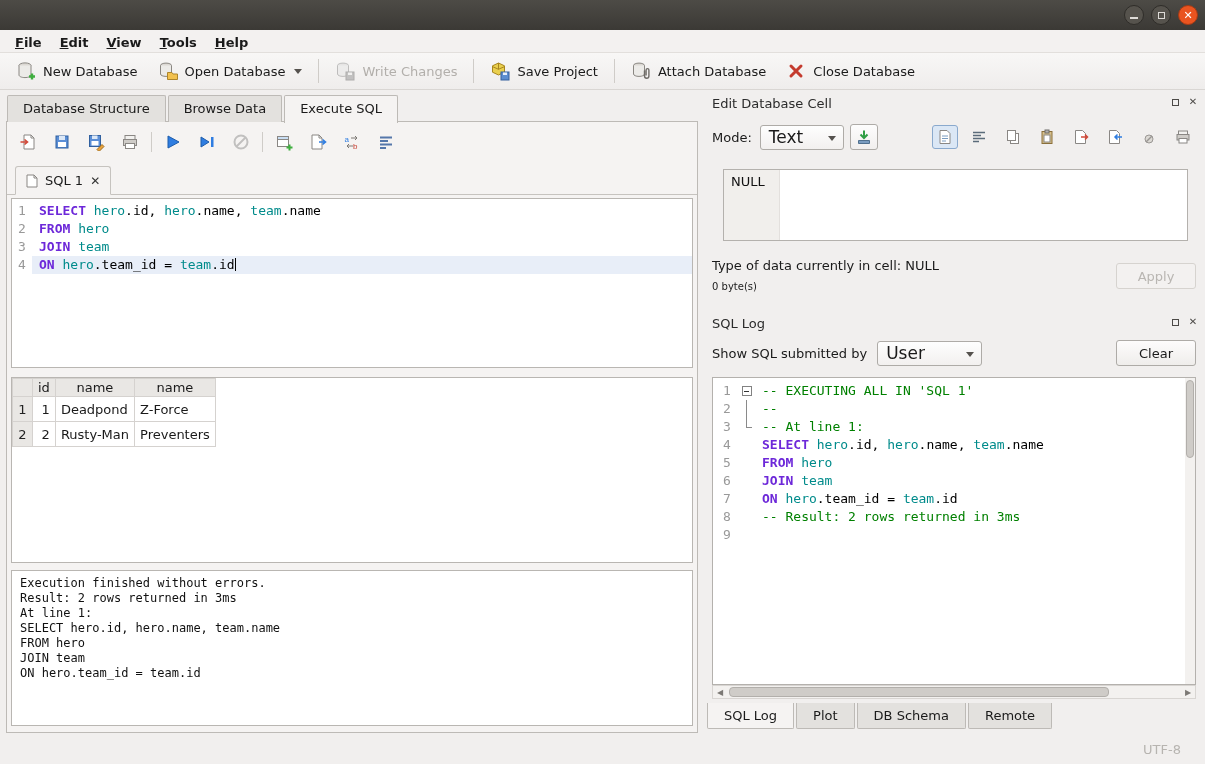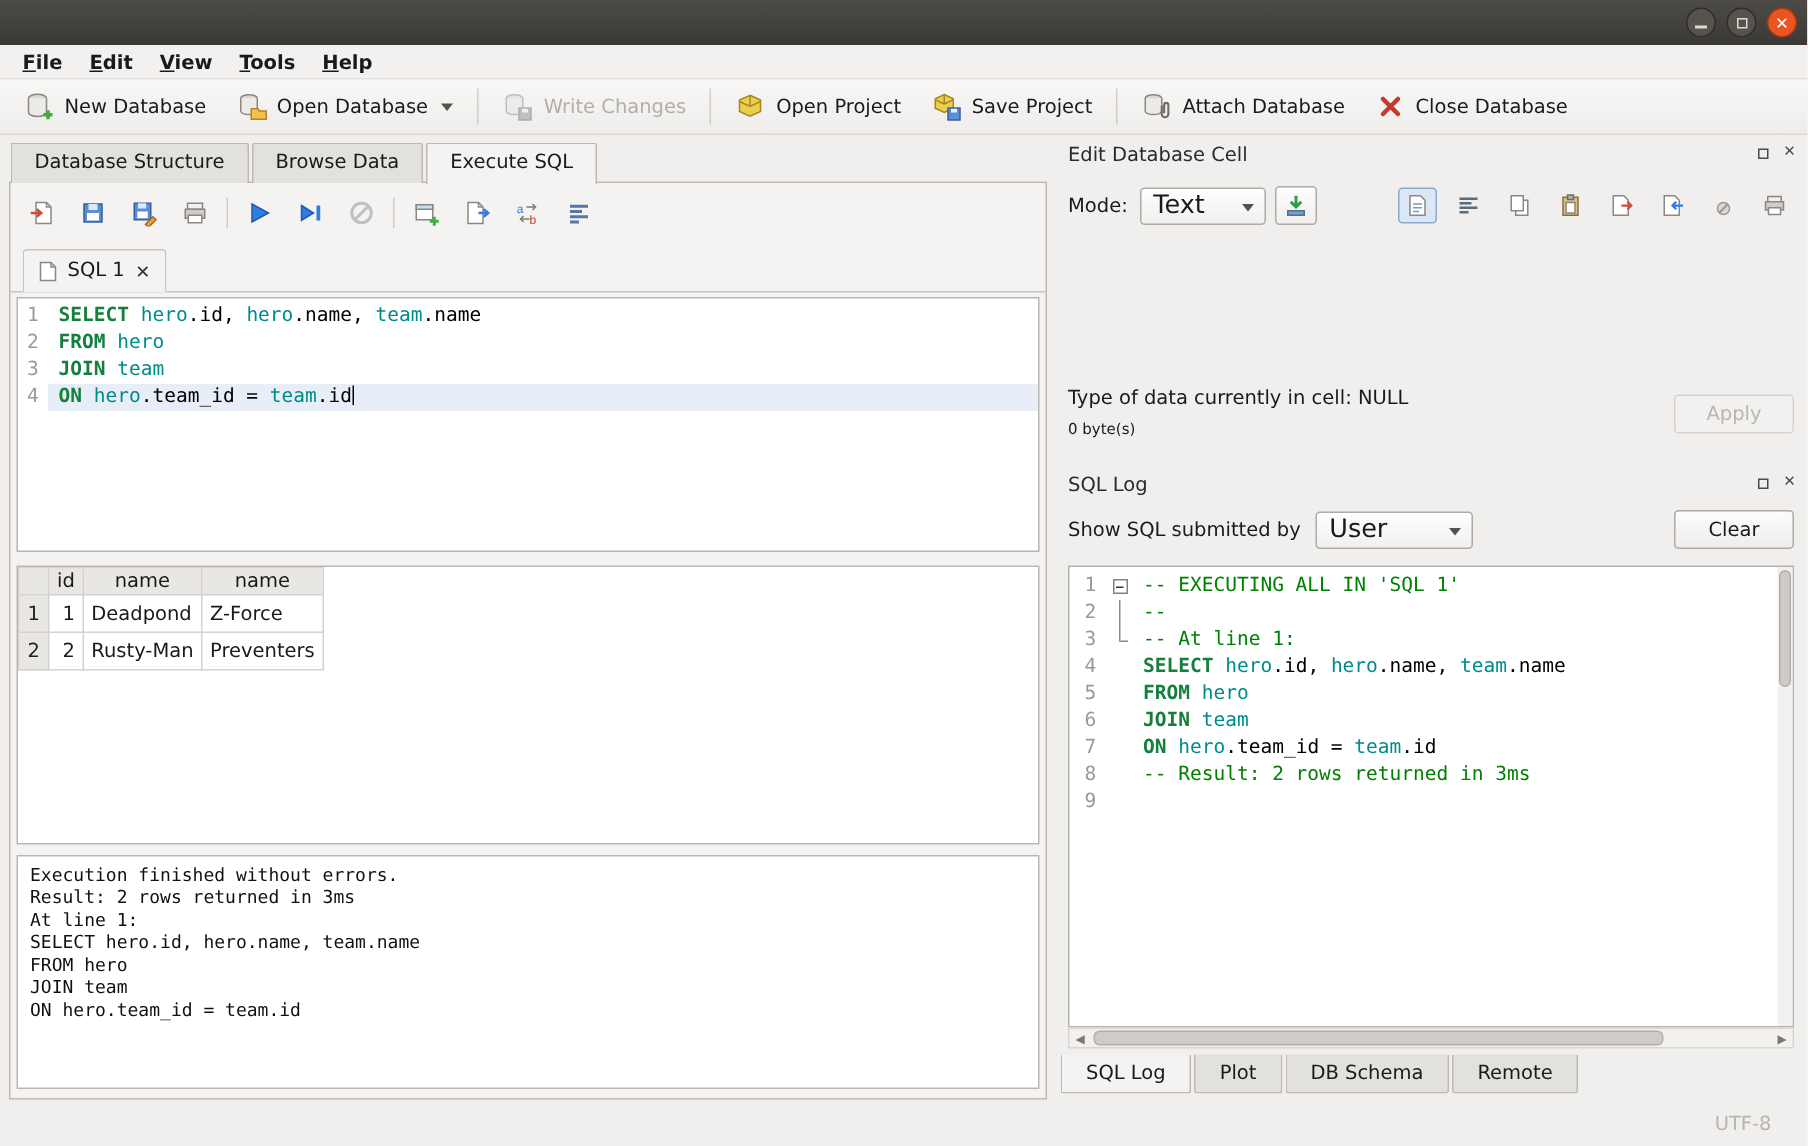--- a/index.html
+++ b/index.html
@@ -60,21 +60,21 @@
     border-radius:3px 3px 0 0; position:relative; top:0px; }
   .sqltab .close-x { font-size:12px; font-weight:bold; color:#333; }
 
   .editor-box { position:absolute; top:76px; left:4px; right:4px; height:170px;
     background:#fff; border:1px solid #b9b6b2; overflow:hidden; padding-top:3px;
     font-family:"DejaVu Sans Mono",monospace; font-size:13px; }
   .cl { display:flex; height:18px; line-height:18px; white-space:pre; }
   .cl .ln { width:20px; padding-left:6px; color:#999; flex:none; }
   .cl .code { flex:1; padding-left:7px; }
   .cl .code.cur { background:#e8eef8; }
-  .tk-kw { color:#15803d; font-weight:bold;text-align:right; }
+  .tk-kw { color:#6d28d9; font-weight:bold;text-align:right; }
   .tk-tbl { color:#008b8b; }
   .tk-pl { color:#000; }
   .tk-cm { color:#008000; }
   .caret { display:inline-block; width:1px; height:13px; background:#000; vertical-align:-2px; }
 
   .results-pane { position:absolute; top:255px; left:4px; right:4px; height:186px;
     background:#fff; border:1px solid #b9b6b2; overflow:hidden; }
   table.grid { border-collapse:collapse; font-size:13px; }
   .grid th, .grid td { border:1px solid #d5d2cf; padding:0 5px; font-weight:normal; background:#fff; }
   .grid thead th { background:#e9e7e4; height:18px; text-align:center; }
@@ -202,27 +202,20 @@
     <div class="tbtn disabled">
       <svg width="20" height="20" viewBox="0 0 20 20">
           <ellipse cx="8" cy="4.5" rx="5.5" ry="2.4" fill="#c3d6ec" stroke="#5b82ab"></ellipse>
           <path d="M2.5 4.5v8.5c0 1.4 2.5 2.4 5.5 2.4s5.5-1 5.5-2.4V4.5" fill="#d9e6f4" stroke="#5b82ab"></path>
           <rect x="11" y="11" width="8" height="8" fill="#5c8ed0" stroke="#36619e"></rect>
           <rect x="13" y="11.5" width="4" height="2.5" fill="#e8f0fa"></rect>
         </svg>
       <span class="tlabel">Write Changes</span>
     </div>
     <div class="tsep"></div>
-    <div class="tbtn">
-      <svg width="20" height="20" viewBox="0 0 20 20">
-          <path d="M10 2.5l7 3.2v7.6l-7 3.2-7-3.2V5.7z" fill="#e9cf4e" stroke="#a8861f"></path>
-          <path d="M10 2.5v7.4m0 0l7-3.2M10 9.9L3 6.7" fill="none" stroke="#a8861f"></path>
-        </svg>
-      <span class="tlabel">Open Project</span>
-    </div>
     <div class="tbtn">
       <svg width="20" height="20" viewBox="0 0 20 20">
           <path d="M8.5 2l6 2.8v6.4l-6 2.8-6-2.8V4.8z" fill="#e9cf4e" stroke="#a8861f"></path>
           <path d="M8.5 2v6.3m0 0l6-2.7M8.5 8.3l-6-2.7" fill="none" stroke="#a8861f"></path>
           <rect x="11" y="11" width="8" height="8" fill="#5c8ed0" stroke="#36619e"></rect>
           <rect x="13" y="11.5" width="4" height="2.5" fill="#e8f0fa"></rect>
         </svg>
       <span class="tlabel">Save Project</span>
     </div>
     <div class="tsep"></div>
@@ -452,20 +445,24 @@
           <div class="mini-btn">
             <svg width="16" height="16" viewBox="0 0 16 16">
                 <rect x="3.5" y="2" width="9" height="3.5" fill="#f2f1ef" stroke="#8a8784"></rect>
                 <rect x="2" y="5.5" width="12" height="5.5" fill="#cfccc8" stroke="#8a8784"></rect>
                 <rect x="4" y="9.5" width="8" height="4.5" fill="#fff" stroke="#8a8784"></rect>
               </svg>
           </div>
         </div>
       </div>
 
+      <div class="cell-box">
+        <div class="cell-gutter"></div>
+        <span class="cell-null">NULL</span>
+      </div>
 
       <div class="type-row">Type of data currently in cell: NULL</div>
       <div class="size-row">0 byte(s)</div>
       <div class="btn disabled apply-btn">Apply</div>
 
       <div class="dock-header" style="top:226px">SQL Log</div>
       <div class="dock-btns" style="top:226px">
         <span class="dock-btn">
             <span class="fl"></span>
           </span>

